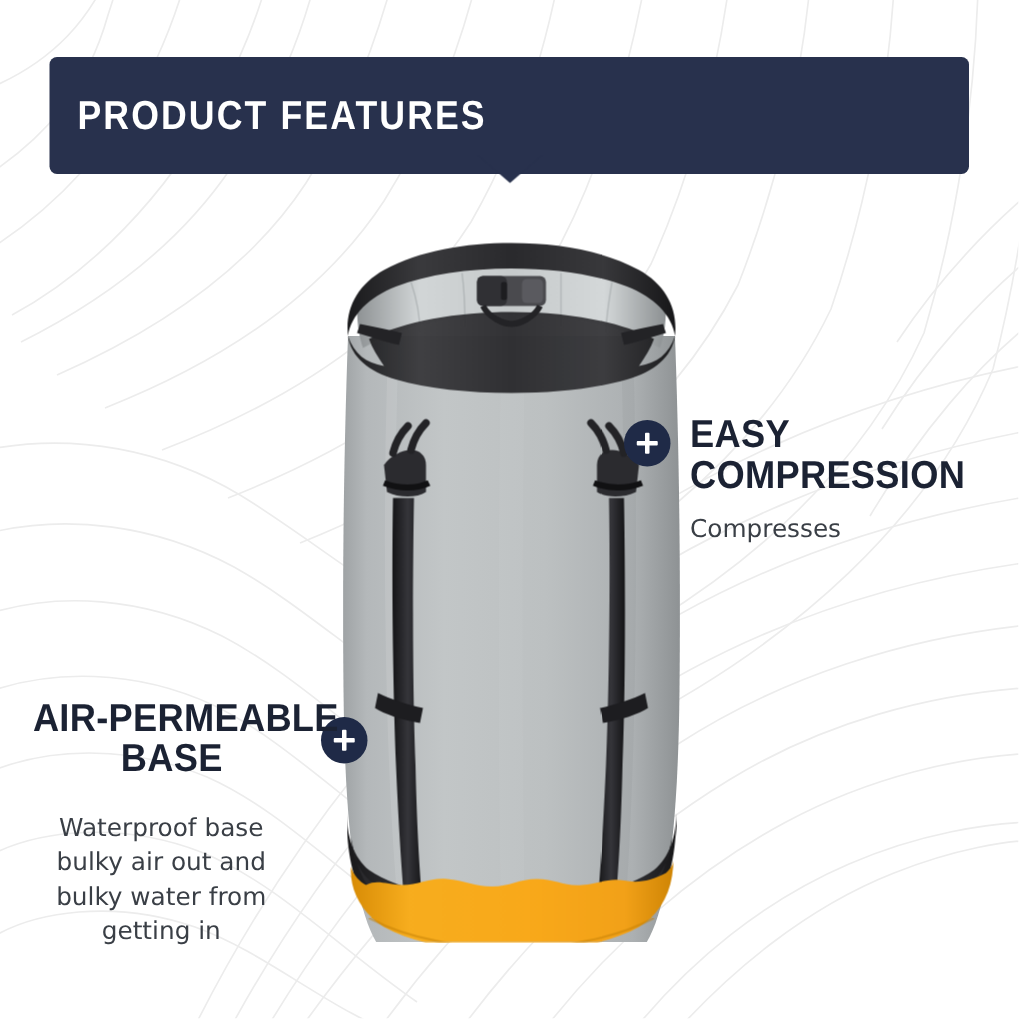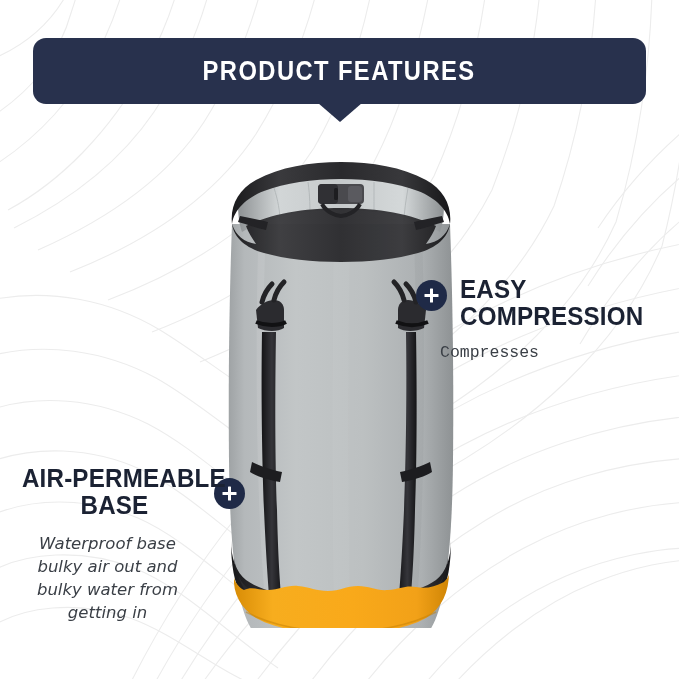--- a/index.html
+++ b/index.html
@@ -26,27 +26,26 @@
     height: 679px;
     z-index: 0;
   }
 
   
   #header-banner {
     position: absolute;
     left: 33px;
     top: 38px;
     width: 613px;
-    height: 66px;
+    height: 78px;
     background: #28314d;
-    border-radius: 13px;
+    border-radius: 5px;
     z-index: 3;
     display: flex;
     align-items: center;
-    justify-content: center;
   }
   #banner-title {
     color: #ffffff;
     font-family: "Liberation Sans Narrow", "Liberation Sans", sans-serif;
     font-weight: bold;
     font-size: 27px;
     letter-spacing: 1.6px;
     transform: scaleX(0.88);
     white-space: nowrap;
   }
@@ -101,27 +100,27 @@
     font-weight: 400;
     color: #3a3f46;
     font-size: 16.5px;
     line-height: 23px;
   }
 
   
   #callout-easy-compression { left: 416px; top: 276px; width: 245px; }
   #badge-easy-compression { left: 0px; top: 4px; }
   #callout-easy-compression .callout-heading { margin-left: 44px; transform-origin: left center; }
-  #callout-easy-compression .callout-body { margin-left: 24px; margin-top: 11px; font-family: Liberation Mono, monospace; }
+  #callout-easy-compression .callout-body { margin-left: 44px; margin-top: 11px; }
 
   
   #callout-air-permeable-base { left: 8px; top: 465px; width: 245px; text-align: center; }
   #badge-air-permeable-base { left: 206px; top: 13px; }
   #callout-air-permeable-base .callout-heading { margin-right: 46px; transform-origin: right center; }
-  #callout-air-permeable-base .callout-body { margin-right: 46px; margin-top: 13px; font-style: italic; }
+  #callout-air-permeable-base .callout-body { margin-right: 46px; margin-top: 21px; }
 </style>
 </head>
 <body>
 
 <div id="canvas">
 
   <svg id="topo-bg" viewBox="0 0 679 679" xmlns="http://www.w3.org/2000/svg">
     <g fill="none" stroke="#ececec" stroke-width="1.1">
       <path d="M -10 60 C 40 40 60 8 70 -12"></path>
       <path d="M -10 118 C 30 92 58 60 72 10 C 78 -8 80 -16 82 -24"></path>

